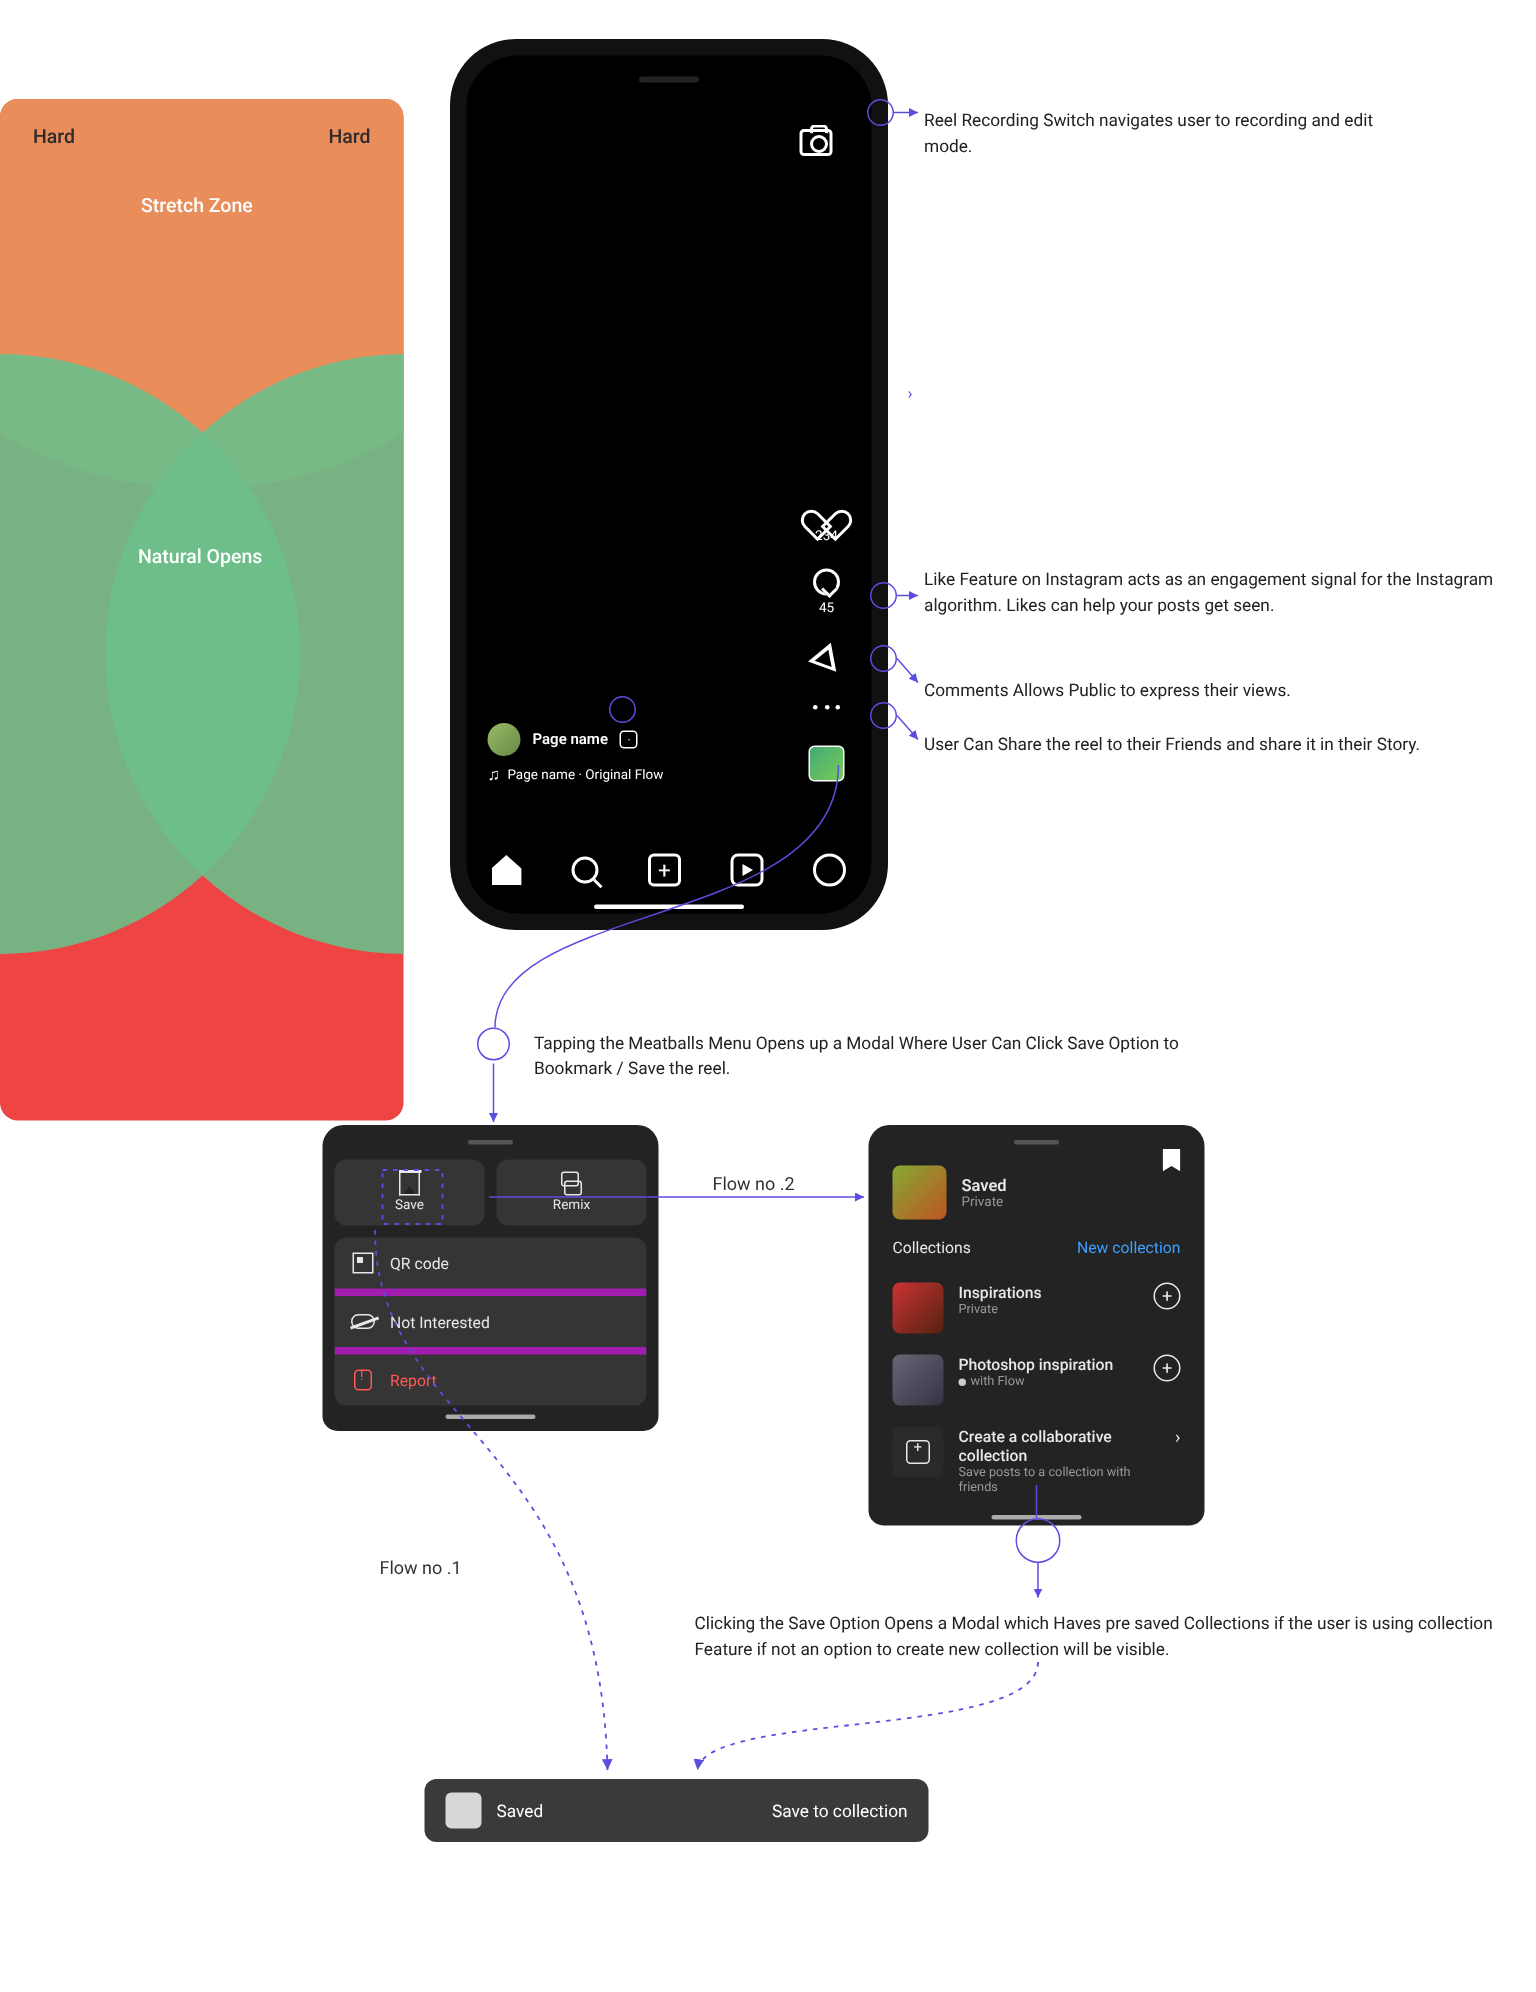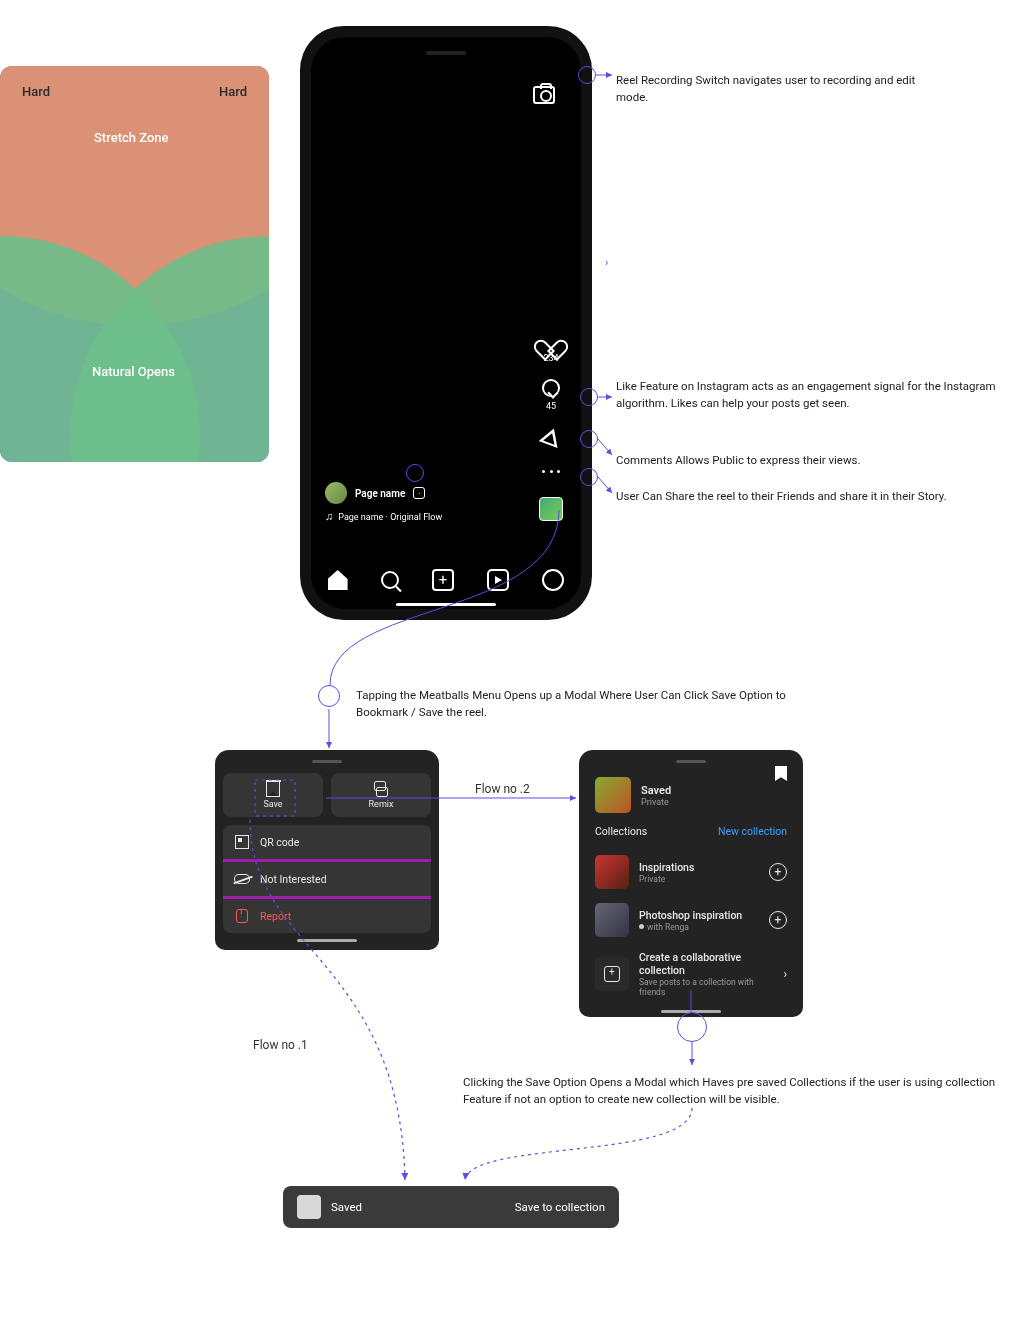--- a/index.html
+++ b/index.html
@@ -1,20 +1,20 @@
 <!DOCTYPE html>
 <html><head>
 <meta charset="utf-8">
 <style>
 *{margin:0;padding:0;box-sizing:border-box;font-family:-apple-system,BlinkMacSystemFont,'Segoe UI',Roboto,sans-serif}
 body{background:#fff;width:1024px;height:1328px;position:relative;overflow:hidden}
 .abs{position:absolute}
 
 
-.venn{left:0;top:66px;width:269px;height:396px;border-radius:12px;overflow:hidden;background:#8b5cf6}
+.venn{left:0;top:66px;width:269px;height:681px;border-radius:12px;overflow:hidden;background:#ef4444}
 .venn .c1{position:absolute;width:520px;height:520px;border-radius:50%;background:#e79a5f;opacity:.85;left:-125px;top:-260px}
 .venn .c2{position:absolute;width:400px;height:400px;border-radius:50%;background:#6bbf8a;opacity:.9;left:-200px;top:170px}
 .venn .c3{position:absolute;width:400px;height:400px;border-radius:50%;background:#6bbf8a;opacity:.9;left:70px;top:170px}
 .venn .lbl{position:absolute;font-size:13px;color:#2b2b2b;font-weight:500}
 
 
 .phone{left:300px;top:26px;width:292px;height:594px;border-radius:44px;background:#111;padding:11px}
 .phone::before{content:'';position:absolute;top:18px;left:50%;transform:translateX(-50%);width:120px;height:22px;background:#000;border-radius:0 0 16px 16px;z-index:5}
 .phone::after{content:'';position:absolute;top:25px;left:50%;transform:translateX(-50%);width:40px;height:4px;background:#222;border-radius:3px;z-index:6}
 .screen{width:100%;height:100%;background:#000;border-radius:34px;position:relative;overflow:hidden}
@@ -73,21 +73,21 @@
 .save-ic::before{content:'';position:absolute;top:-1px;left:-1.5px;right:-1.5px;height:1.5px;background:#e8e8e8}
 .save-ic::after{content:'';position:absolute;bottom:0;left:2px;border-left:4px solid transparent;border-right:4px solid transparent;border-bottom:5px solid #232323}
 .remix-ic{position:relative;width:16px;height:14px}
 .remix-ic::before,.remix-ic::after{content:'';position:absolute;width:10px;height:8px;border:1.5px solid #e8e8e8;border-radius:2px}
 .remix-ic::before{top:0;left:0}
 .remix-ic::after{bottom:0;right:0}
 .banner{background:#353535;border-radius:8px;padding:8px 10px;font-size:9px;position:relative;margin-bottom:8px}
 .banner .x{position:absolute;top:6px;right:8px;font-size:10px;color:#aaa}
 .banner .lnk{color:#3ca0ff;font-size:9px}
 .list{background:#353535;border-radius:8px;overflow:hidden}
-.li{display:flex;align-items:center;gap:10px;padding:9px 11px;font-size:10.5px;border-bottom:3px solid #a21caf}
+.li{display:flex;align-items:center;gap:10px;padding:9px 11px;font-size:10.5px;border-bottom:5px solid #a21caf}
 .li:last-child{border-bottom:none}
 .li .lic{width:16px;height:16px;display:flex;align-items:center;justify-content:center}
 .qr{width:14px;height:14px;border:1.5px solid #e8e8e8;position:relative}
 .qr::before{content:'';position:absolute;top:2px;left:2px;width:4px;height:4px;background:#e8e8e8}
 .eye{width:16px;height:10px;border:1.5px solid #e8e8e8;border-radius:60% 60% 60% 60%/100% 100% 100% 100%;position:relative}
 .eye::after{content:'';position:absolute;left:-2px;top:4px;width:20px;height:1.5px;background:#e8e8e8;transform:rotate(-20deg)}
 .flag{width:12px;height:14px;border:1.5px solid #ff5a52;border-radius:3px;position:relative}
 .flag::after{content:'!';position:absolute;color:#ff5a52;font-size:9px;left:3px;top:-1px}
 .red{color:#ff5a52}
 .send2{width:14px;height:14px;position:relative}
@@ -95,21 +95,21 @@
 .hb{width:60px;height:3px;background:#aaa;border-radius:2px;margin:6px auto 0}
 
 
 .s2head{display:flex;align-items:center;gap:10px;padding:4px 8px 12px}
 .s2thumb{width:36px;height:36px;border-radius:5px;background:linear-gradient(135deg,#8a3,#b52)}
 .bm{position:absolute;top:16px;right:16px;width:12px;height:15px;background:#fff;clip-path:polygon(0 0,100% 0,100% 100%,50% 75%,0 100%)}
 .s2ttl{font-size:11px;font-weight:600}
 .s2sub{font-size:9px;color:#999}
 .collhdr{display:flex;justify-content:space-between;padding:0 8px 10px;font-size:10.5px}
 .newc{color:#3ca0ff}
-.crow{display:flex;align-items:center;gap:10px;padding:7px 8px}
+.crow{display:flex;gap:10px;padding:7px 8px}
 .crow .ct{width:34px;height:34px;border-radius:5px;background:linear-gradient(135deg,#c33,#521)}
 .crow .ct2{background:linear-gradient(135deg,#667,#334)}
 .crow .ct3{background:#2a2a2a;display:flex;align-items:center;justify-content:center}
 .pplus{width:16px;height:16px;border:1.5px solid #e8e8e8;border-radius:3px;position:relative}
 .pplus::before{content:'+';position:absolute;color:#e8e8e8;font-size:10px;left:4px;top:-1px}
 .cinfo{flex:1}
 .cname{font-size:10.5px;font-weight:500}
 .csub{font-size:8.5px;color:#999;display:flex;align-items:center;gap:3px}
 .csub .dot{width:5px;height:5px;background:#ccc;border-radius:50%}
 .plusr{width:18px;height:18px;border:1.5px solid #e8e8e8;border-radius:50%;display:flex;align-items:center;justify-content:center;font-size:12px}
@@ -272,21 +272,21 @@
         <div class="csub">Private</div>
       </div>
     <div class="plusr">+</div>
   </div>
   <div class="crow">
     <div class="ct ct2"></div>
     <div class="cinfo">
         <div class="cname">Photoshop inspiration</div>
         <div class="csub">
           <span class="dot"></span>
-          <span>with Renga</span>
+          <span>with Flow</span>
         </div>
       </div>
     <div class="plusr">+</div>
   </div>
   <div class="crow">
     <div class="ct ct3">
         <div class="pplus"></div>
       </div>
     <div class="cinfo">
         <div class="cname">Create a collaborative collection</div>

